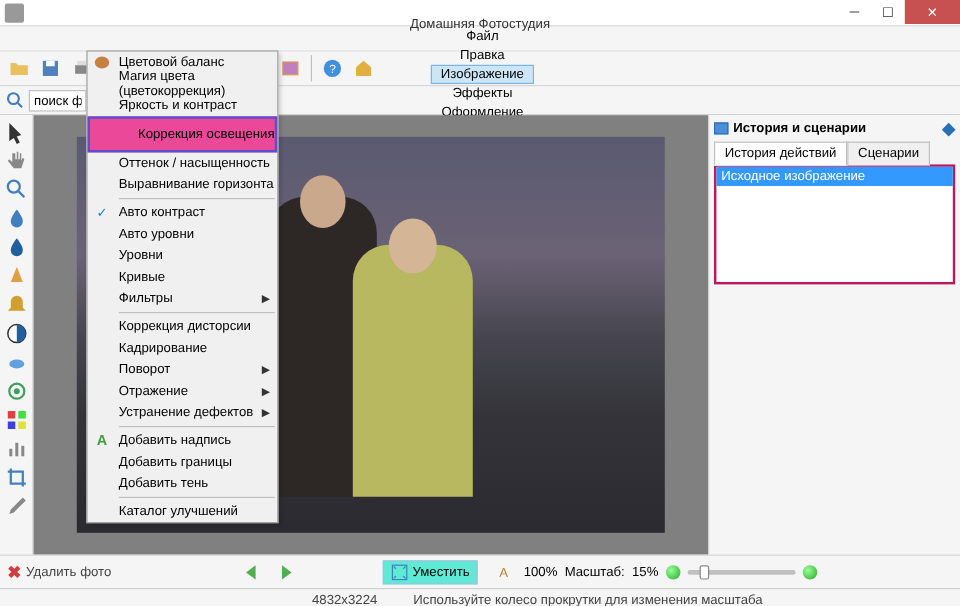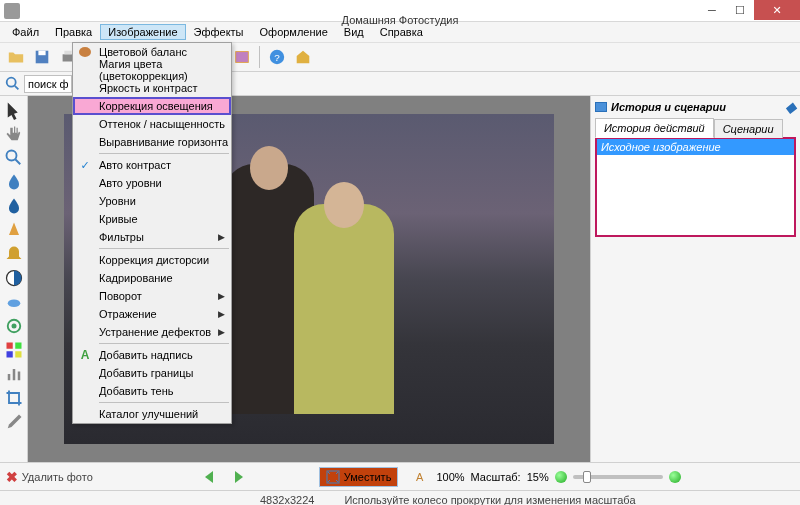--- a/index.html
+++ b/index.html
@@ -3,61 +3,61 @@
 <meta charset="utf-8">
 <style>
   * { box-sizing: border-box; margin: 0; padding: 0; font-family: Tahoma, Arial, sans-serif; font-size: 11px; }
   body { width: 800px; height: 505px; background: #f0f0f0; overflow: hidden; position: relative; }
   .titlebar { height: 22px; background: #fff; display: flex; align-items: center; position: relative; border-bottom: 1px solid #d8d8d8; }
   .title-icon { width: 16px; height: 16px; margin-left: 4px; background: #999; border-radius: 2px; }
   .title-text { position: absolute; left: 50%; transform: translateX(-50%); color: #333; margin-top: 19px; }
   .win-controls { position: absolute; right: 0; top: 0; display: flex; height: 20px; }
   .win-btn { width: 28px; height: 20px; display: flex; align-items: center; justify-content: center; color: #333; }
   .win-close { background: #c75050; color: #fff; width: 46px; }
-  .menubar { height: 20px; background: #f5f5f5; display: flex; align-items: center; padding-left: 4px; }
+  .menubar { height: 20px; background: #f5f5f5; display: flex; align-items: center; padding-left: 4px; flex-direction: column; }
   .menu-item { padding: 2px 8px; cursor: default; }
   .menu-item.active { background: #cde6f7; border: 1px solid #7bb8e0; padding: 1px 7px; }
   .toolbar { height: 30px; background: #f5f5f5; border-top: 1px solid #e0e0e0; border-bottom: 1px solid #d0d0d0; display: flex; align-items: center; padding-left: 4px; gap: 2px; }
   .tbtn { width: 24px; height: 24px; display: flex; align-items: center; justify-content: center; border: 1px solid transparent; }
   .tbtn svg { width: 18px; height: 18px; }
   .sep { width: 1px; height: 22px; background: #c0c0c0; margin: 0 3px; }
   .search-row { height: 24px; display: flex; align-items: center; padding: 0 4px; background: #f5f5f5; border-bottom: 1px solid #d0d0d0; }
   .search-icon { width: 18px; height: 18px; margin-right: 2px; }
   .search-input { border: 1px solid #c0c0c0; padding: 1px 3px; width: 48px; height: 18px; }
-  .main { display: flex; height: 366px; background: #f5f5f5; font-style: italic; }
+  .main { display: flex; height: 366px; background: #f5f5f5; }
   .left-tools { width: 28px; background: #f5f5f5; border-right: 1px solid #d0d0d0; display: flex; flex-direction: column; align-items: center; padding-top: 4px; gap: 4px; }
   .ltool { width: 20px; height: 20px; display: flex; align-items: center; justify-content: center; }
   .canvas-wrap { flex: 1; background: #808080; position: relative; display: flex; align-items: center; justify-content: center; overflow: hidden; }
   .photo { width: 490px; height: 330px; background: linear-gradient(to bottom, #5a5a70 0%, #6b6275 30%, #474650 50%, #34343a 70%, #2a2a30 100%); margin: 10px; position: relative; }
   .person1 { position: absolute; left: 160px; top: 50px; width: 90px; height: 250px; background: #2d2826; border-radius: 30px 30px 0 0; }
   .person1::before { content: ""; position: absolute; top: -18px; left: 26px; width: 38px; height: 44px; background: #c9a88c; border-radius: 50%; }
   .person2 { position: absolute; left: 230px; top: 90px; width: 100px; height: 210px; background: #b8b860; border-radius: 30px 30px 0 0; }
   .person2::before { content: ""; position: absolute; top: -22px; left: 30px; width: 40px; height: 46px; background: #d4b596; border-radius: 50%; }
   .right-panel { width: 210px; background: #f5f5f5; border-left: 1px solid #d0d0d0; padding: 2px 4px; }
   .panel-header { height: 18px; display: flex; align-items: center; font-weight: bold; gap: 4px; }
   .panel-header .sq { width: 12px; height: 10px; background: #4a90d9; border: 1px solid #2a70b9; }
   .panel-header .arrow { margin-left: auto; color: #2a70b9; font-size: 14px; }
-  .tabs { display: flex; margin-top: 2px; align-items: center; }
+  .tabs { display: flex; margin-top: 2px; }
   .tab { padding: 3px 8px; border: 1px solid #c0c0c0; background: #fff; border-bottom: none; }
   .tab.inactive { background: #f0f0f0; }
   .tab.active { border-bottom: 1px solid #fff; position: relative; z-index: 1; }
   .history-list { border: 2px solid #be185d; background: #fff; height: 100px; margin-top: -1px; }
   .history-item { background: #3399ff; color: #fff; padding: 2px 4px; }
   .dropdown { position: absolute; left: 72px; top: 42px; width: 160px; background: #f0f0f0; border: 1px solid #a0a0a0; box-shadow: 2px 2px 4px rgba(0,0,0,0.2); z-index: 100; }
   .dd-item { height: 18px; display: flex; align-items: center; padding-left: 26px; position: relative; cursor: default; }
-  .dd-item.highlight { border: 2px solid #5a4fcf; background: #f9a8d4; padding-left: 24px; height: 18px; }
+  .dd-item.highlight { border: 2px solid #5a4fcf; background: #ec4899; padding-left: 40px; height: 30px; }
   .dd-divider { height: 1px; background: #c0c0c0; margin: 2px 2px 2px 26px; }
   .dd-icon { position: absolute; left: 4px; width: 16px; height: 16px; display: flex; align-items: center; justify-content: center; }
   .dd-arrow { position: absolute; right: 6px; font-size: 9px; color: #333; }
   .bottom-bar { height: 28px; background: #f5f5f5; border-top: 1px solid #d0d0d0; display: flex; align-items: center; padding: 0 6px; gap: 8px; }
   .del-btn { display: flex; align-items: center; gap: 4px; color: #444; }
   .del-btn .x { color: #d04040; font-size: 14px; font-weight: bold; }
   .nav-arrows { display: flex; gap: 6px; margin-left: 100px; }
   .arrow-btn { width: 22px; height: 18px; }
-  .fit-btn { margin-left: 60px; border: 1px solid #a0c0e0; background: #c2410c; padding: 2px 6px; display: flex; align-items: center; gap: 4px; }
+  .fit-btn { margin-left: 60px; border: 1px solid #a0c0e0; background: #5eead4; padding: 2px 6px; display: flex; align-items: center; gap: 4px; }
   .zoom-section { display: flex; align-items: center; gap: 6px; margin-left: 10px; }
   .slider { width: 90px; height: 4px; background: #c0c0c0; position: relative; border-radius: 2px; }
   .slider-thumb { position: absolute; left: 10px; top: -4px; width: 8px; height: 12px; background: #fff; border: 1px solid #888; border-radius: 2px; }
   .status-bar { height: 18px; background: #f5f5f5; border-top: 1px solid #d0d0d0; display: flex; align-items: center; padding-left: 260px; gap: 30px; color: #444; }
   .green-circ { width: 12px; height: 12px; background: radial-gradient(circle at 35% 35%, #9f9, #2a2); border-radius: 50%; }
 </style>
 </head>
 <body>
 
 <div class="titlebar">

